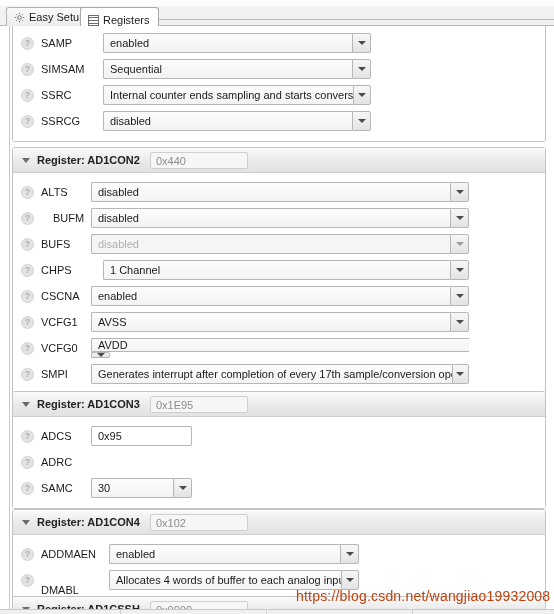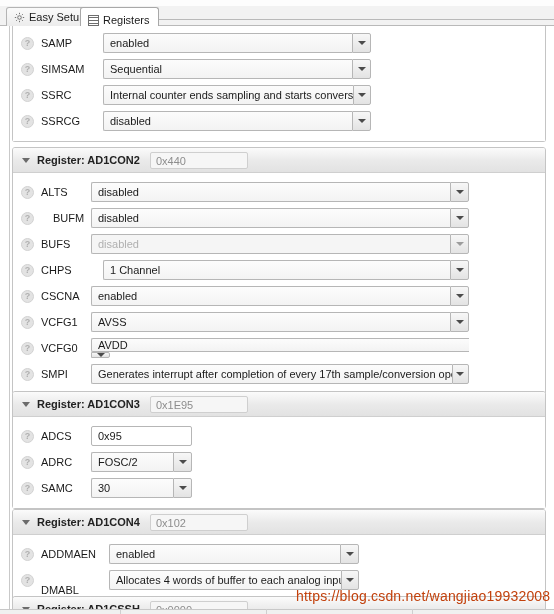--- a/index.html
+++ b/index.html
@@ -476,26 +476,20 @@
 
         <div class="row">
           <span class="help-icon">?</span>
           <span class="fld-label" style="width:50px;">ADCS</span>
           <div class="textfield" style="width:101px;">0x95</div>
         </div>
 
         <div class="row">
           <span class="help-icon">?</span>
           <span class="fld-label" style="width:50px;">ADRC</span>
-          <div class="combo" style="width:101px;">
-            <div class="cbox">FOSC/2</div>
-            <div class="cbtn">
-                <i></i>
-              </div>
-          </div>
         </div>
 
         <div class="row">
           <span class="help-icon">?</span>
           <span class="fld-label" style="width:50px;">SAMC</span>
           <div class="combo" style="width:101px;">
             <div class="cbox">30</div>
             <div class="cbtn">
                 <i></i>
               </div>

